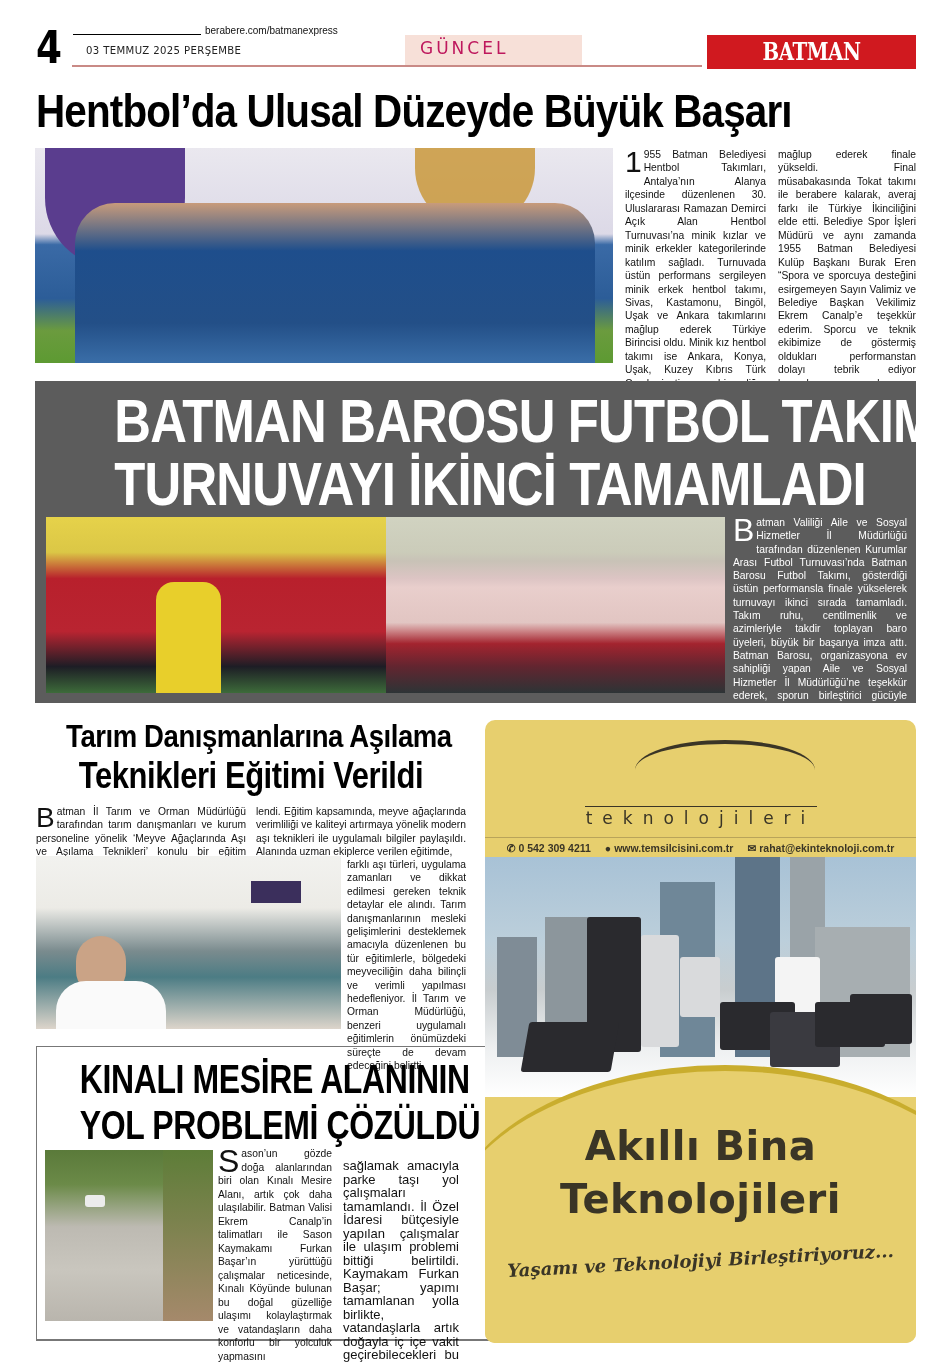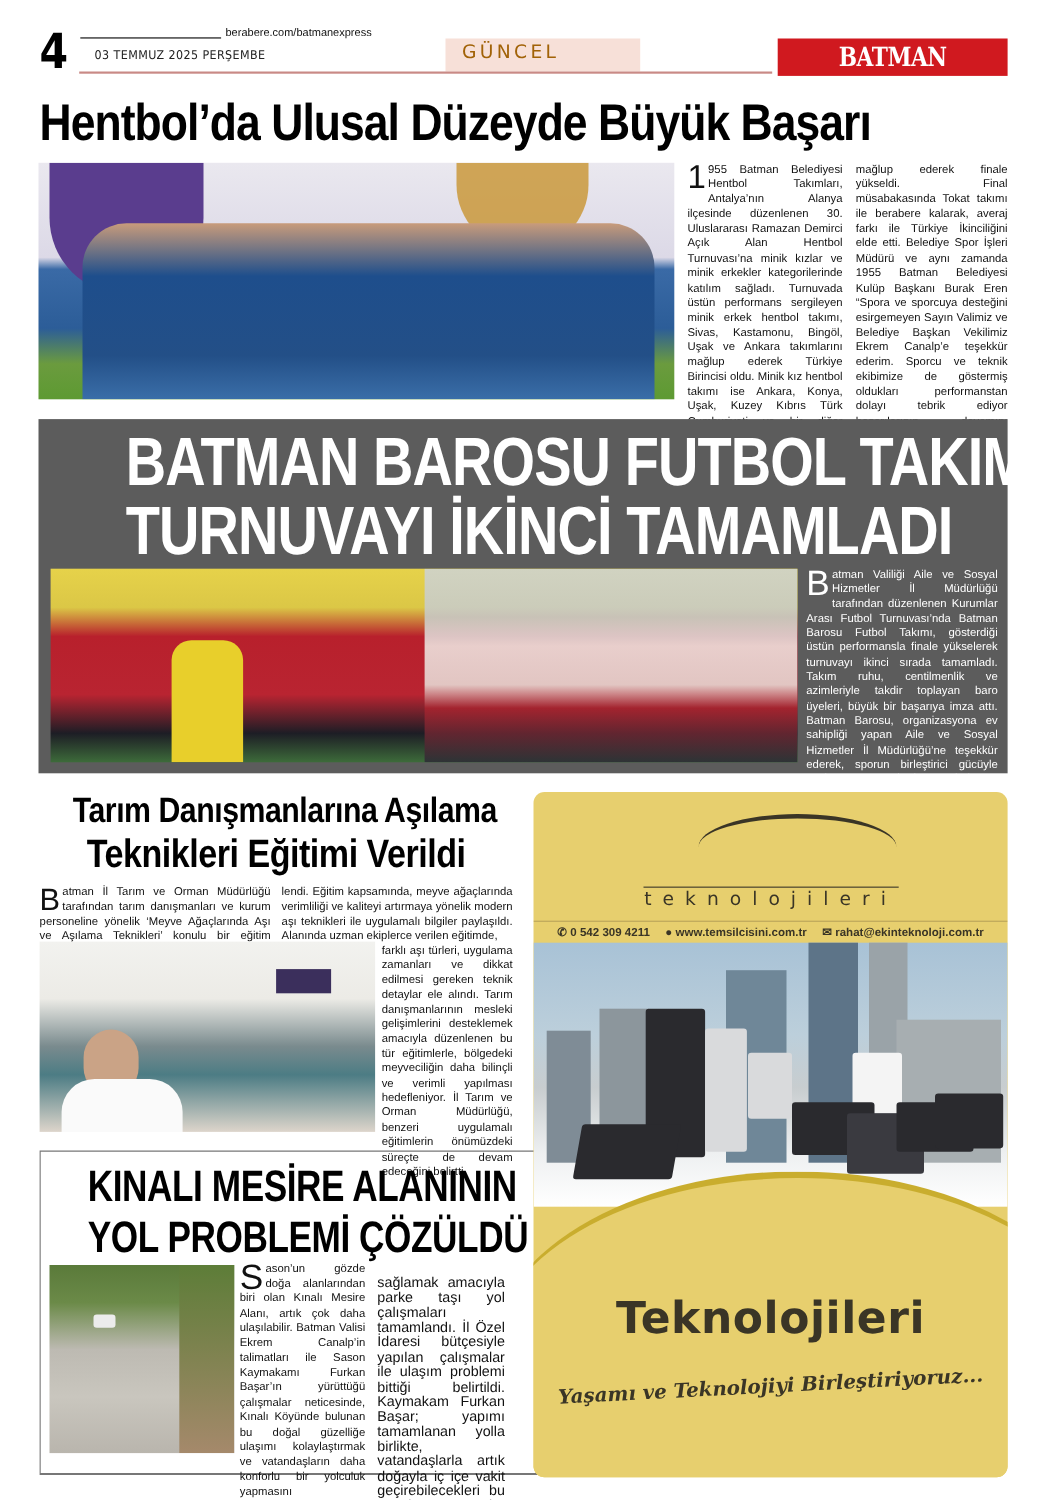--- a/index.html
+++ b/index.html
@@ -6,21 +6,21 @@
   html, body { width: 951px; height: 1364px; background: #ffffff; overflow: hidden; }
   body { position: relative; font-family: "Liberation Sans", sans-serif; color: #111; }
 
   
   .page-num { position: absolute; left: 36px; top: 26px; font-family: "DejaVu Sans", sans-serif; font-weight: bold; font-size: 44px; line-height: 44px; color: #000; letter-spacing: -2px; transform: scaleX(0.85); transform-origin: left; }
   .fb-rule { position: absolute; left: 73px; top: 34px; width: 128px; height: 1px; background: #000; }
   .fb-text { position: absolute; left: 205px; top: 25px; font-size: 10px; color: #111; }
   .date { position: absolute; left: 86px; top: 44px; font-family: "DejaVu Sans", sans-serif; font-size: 11px; color: #222; letter-spacing: 0.4px; transform: scaleX(0.92); transform-origin: left; }
   .head-rule { position: absolute; left: 72px; top: 65px; width: 630px; height: 2px; background: #c98a86; }
   .section-box { position: absolute; left: 405px; top: 35px; width: 177px; height: 30px; background: #f7e0d8; }
-  .section-label { position: absolute; left: 420px; top: 38px; font-family: "DejaVu Sans", sans-serif; font-size: 17px; letter-spacing: 3px; color: #a16207; text-align: right; }
+  .section-label { position: absolute; left: 420px; top: 38px; font-family: "DejaVu Sans", sans-serif; font-size: 17px; letter-spacing: 3px; color: #be185d; text-align: right; }
   .logo { position: absolute; left: 707px; top: 35px; width: 209px; height: 34px; background: #d0191f; color: #fff; font-family: "DejaVu Serif", serif; font-weight: bold; font-size: 24px; line-height: 34px; text-align: center; letter-spacing: -0.5px; }
   .logo span { display: inline-block; transform: scaleX(0.82); }
 
   
   .h1 { position: absolute; left: 36px; top: 84px; width: 880px; font-family: "Liberation Sans", sans-serif; font-weight: bold; font-size: 47px; line-height: 54px; letter-spacing: -1px; color: #000; white-space: nowrap; transform: scaleX(0.86); transform-origin: left; }
 
   .photo { position: absolute; overflow: hidden; }
   .photo1 { left: 35px; top: 148px; width: 578px; height: 215px;
     background: linear-gradient(180deg, #eae8ef 0%, #dcd9e7 40%, #3a6aa6 45%, #2c5d98 70%, #6b9b3e 85%, #5d9a32 100%); }
   .photo1 .banner { position: absolute; left: 10px; top: 0; width: 140px; height: 120px; border-radius: 0 0 70px 70px; background: #5a3d8e; }
@@ -180,15 +180,16 @@
     <div class="device light" style="left:156px;top:78px;width:38px;height:112px;"></div>
     <div class="device light" style="left:195px;top:100px;width:40px;height:60px;"></div>
     <div class="device light" style="left:290px;top:100px;width:45px;height:55px;background:#f4f4f4;"></div>
     <div class="device" style="left:40px;top:165px;width:90px;height:50px;transform:skewX(-10deg);"></div>
     <div class="device" style="left:235px;top:145px;width:75px;height:48px;"></div>
     <div class="device" style="left:285px;top:155px;width:70px;height:55px;background:#3a3a40;"></div>
     <div class="device" style="left:330px;top:145px;width:70px;height:45px;"></div>
     <div class="device" style="left:365px;top:137px;width:62px;height:50px;"></div>
   </div>
   <div class="ad-wave"></div>
+  <div class="ad-title l1">Akıllı Bina</div>
   <div class="ad-title l2">Teknolojileri</div>
   <div class="ad-slogan">Yaşamı ve Teknolojiyi Birleştiriyoruz...</div>
 </div>
 
 </body></html>

